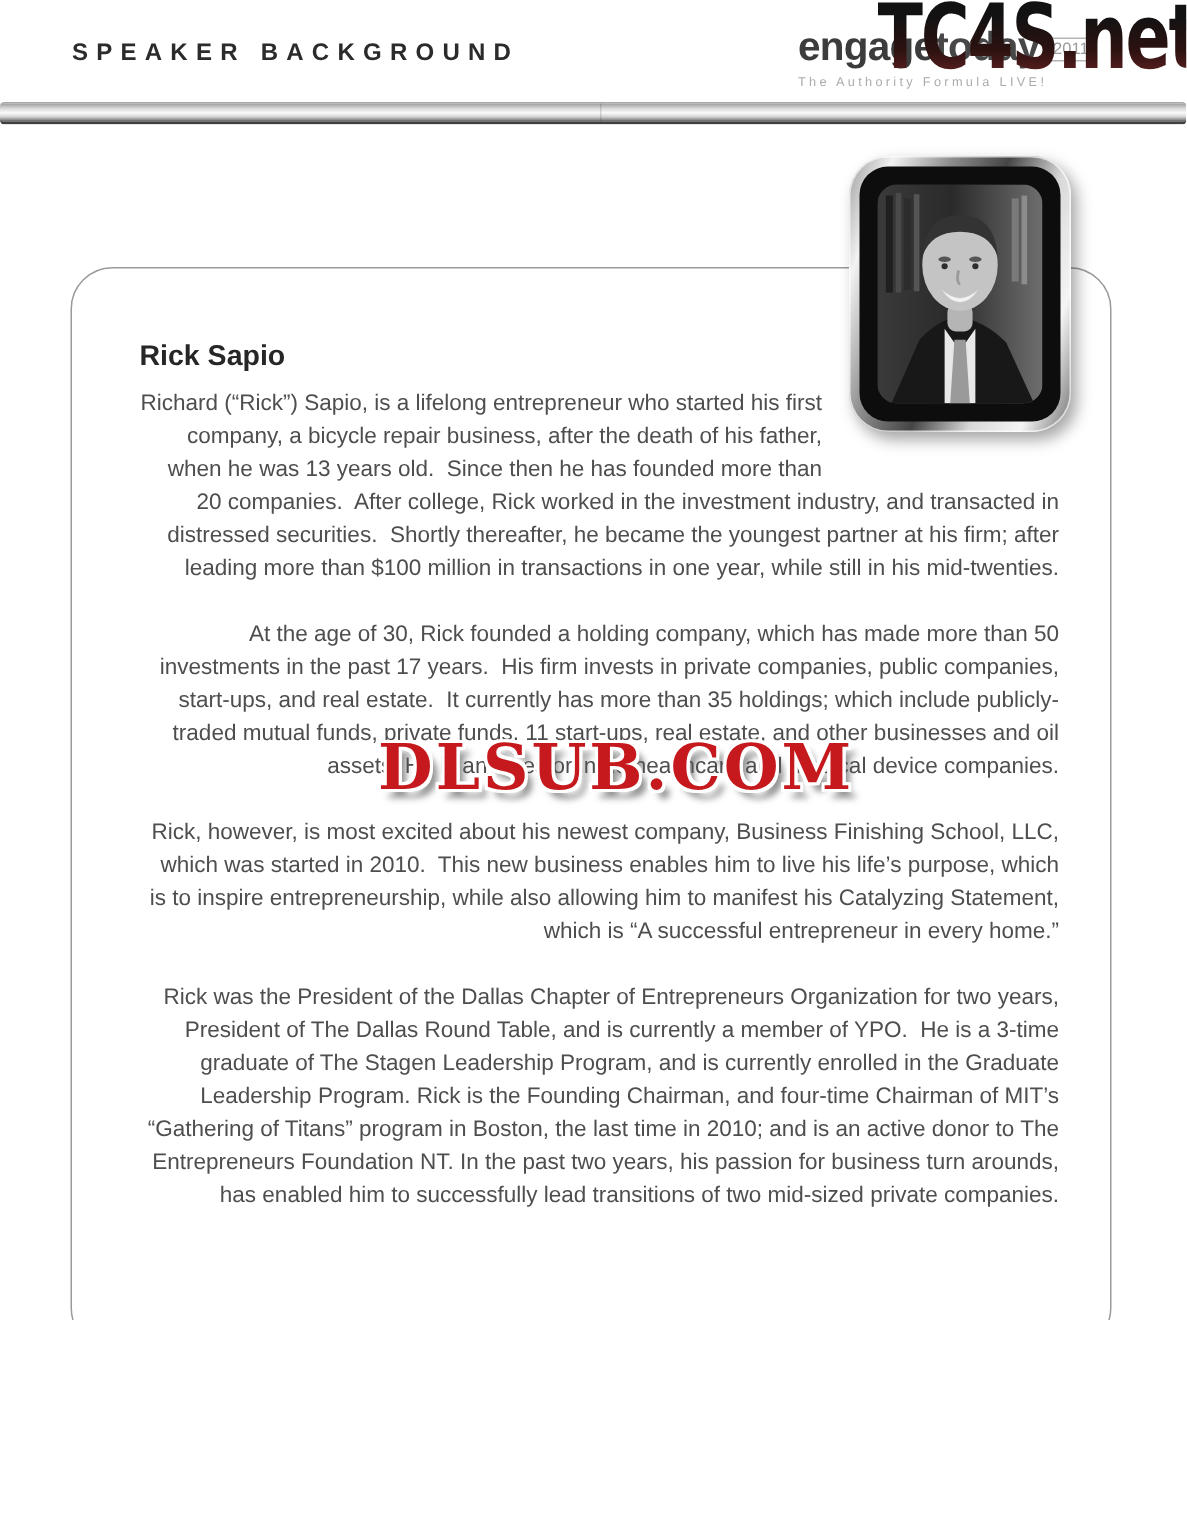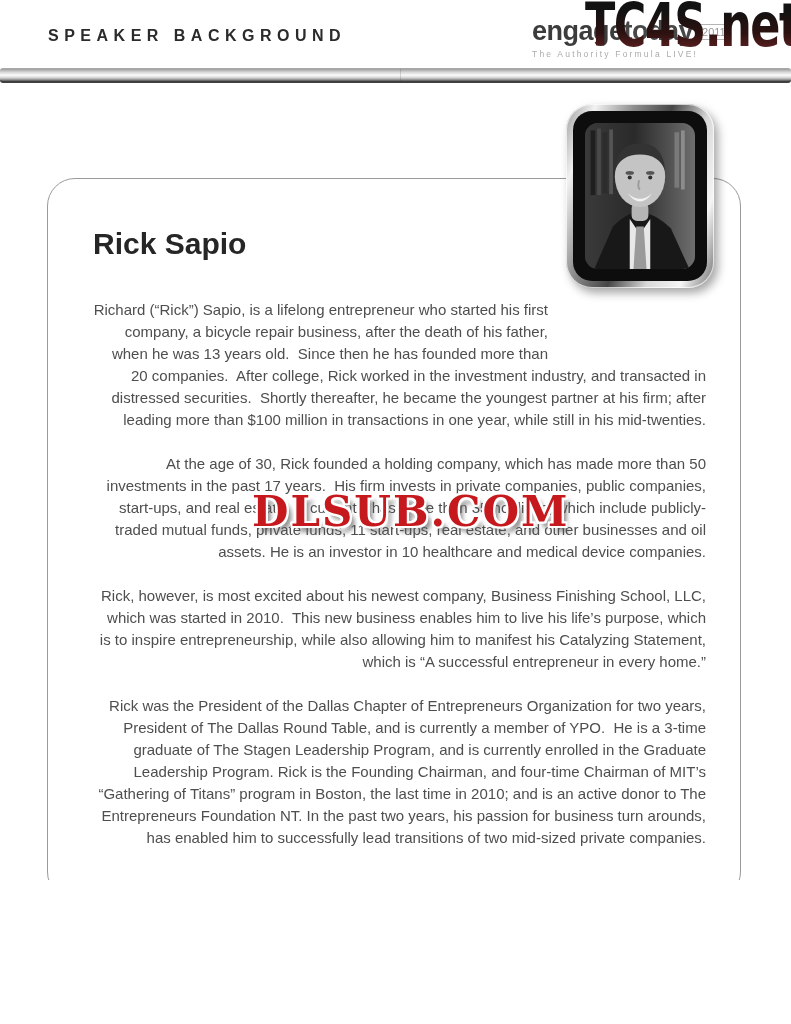--- a/index.html
+++ b/index.html
@@ -95,24 +95,24 @@
     position: absolute;
     left: 47px; top: 178px;
     width: 694px; height: 722px;
     border: 1px solid #9a9a9a;
     border-radius: 28px;
     background: #ffffff;
     z-index: 1;
     padding: 48px 34px 0 45px;
   }
   .bio-heading {
-    font-size: 30px;
+    font-size: 19px;
     font-weight: bold;
     color: #262626;
-    margin-bottom: 38px;
+    margin-bottom: 9px;
   }
   .bio-paragraph {
     font-size: 15px;
     line-height: 22px;
     color: #4e4e4e;
     margin-bottom: 22px;
     white-space: pre-wrap;
     text-align: right;
   }
   .photo-float-spacer {

